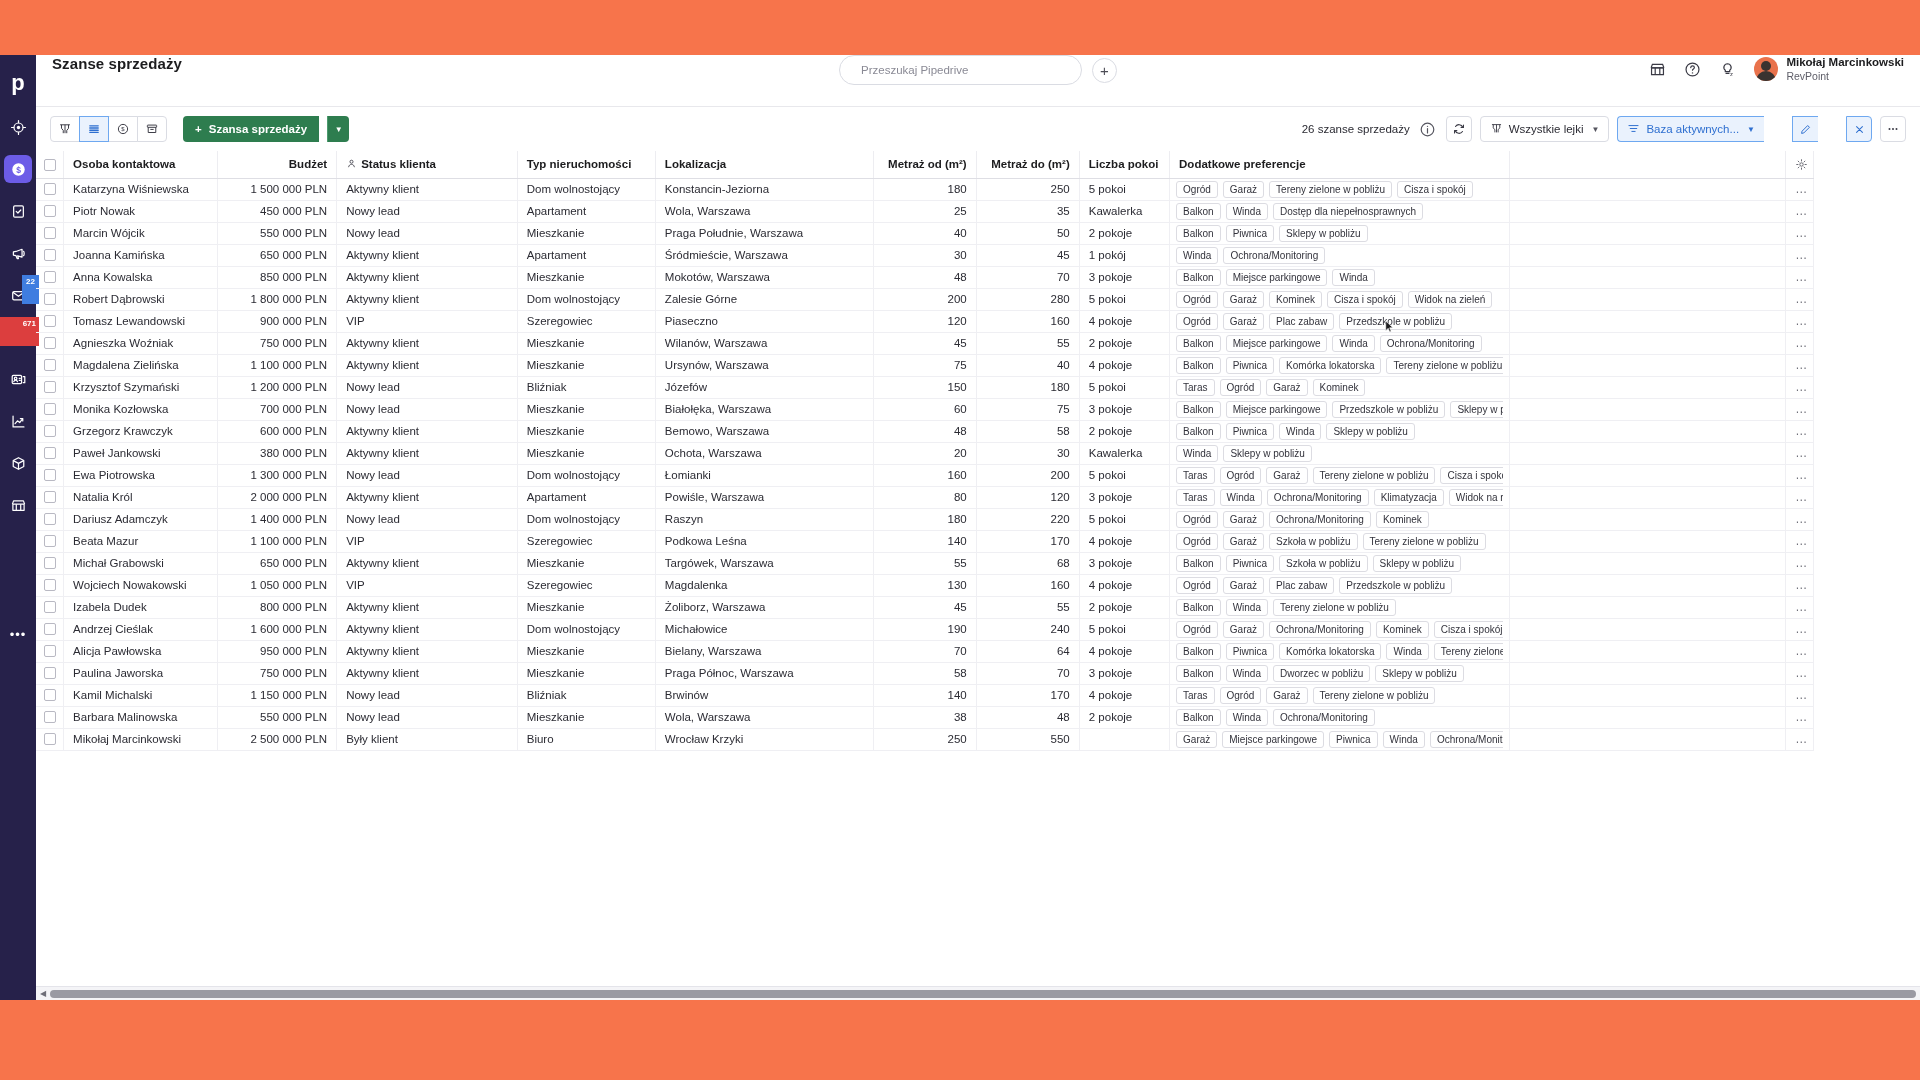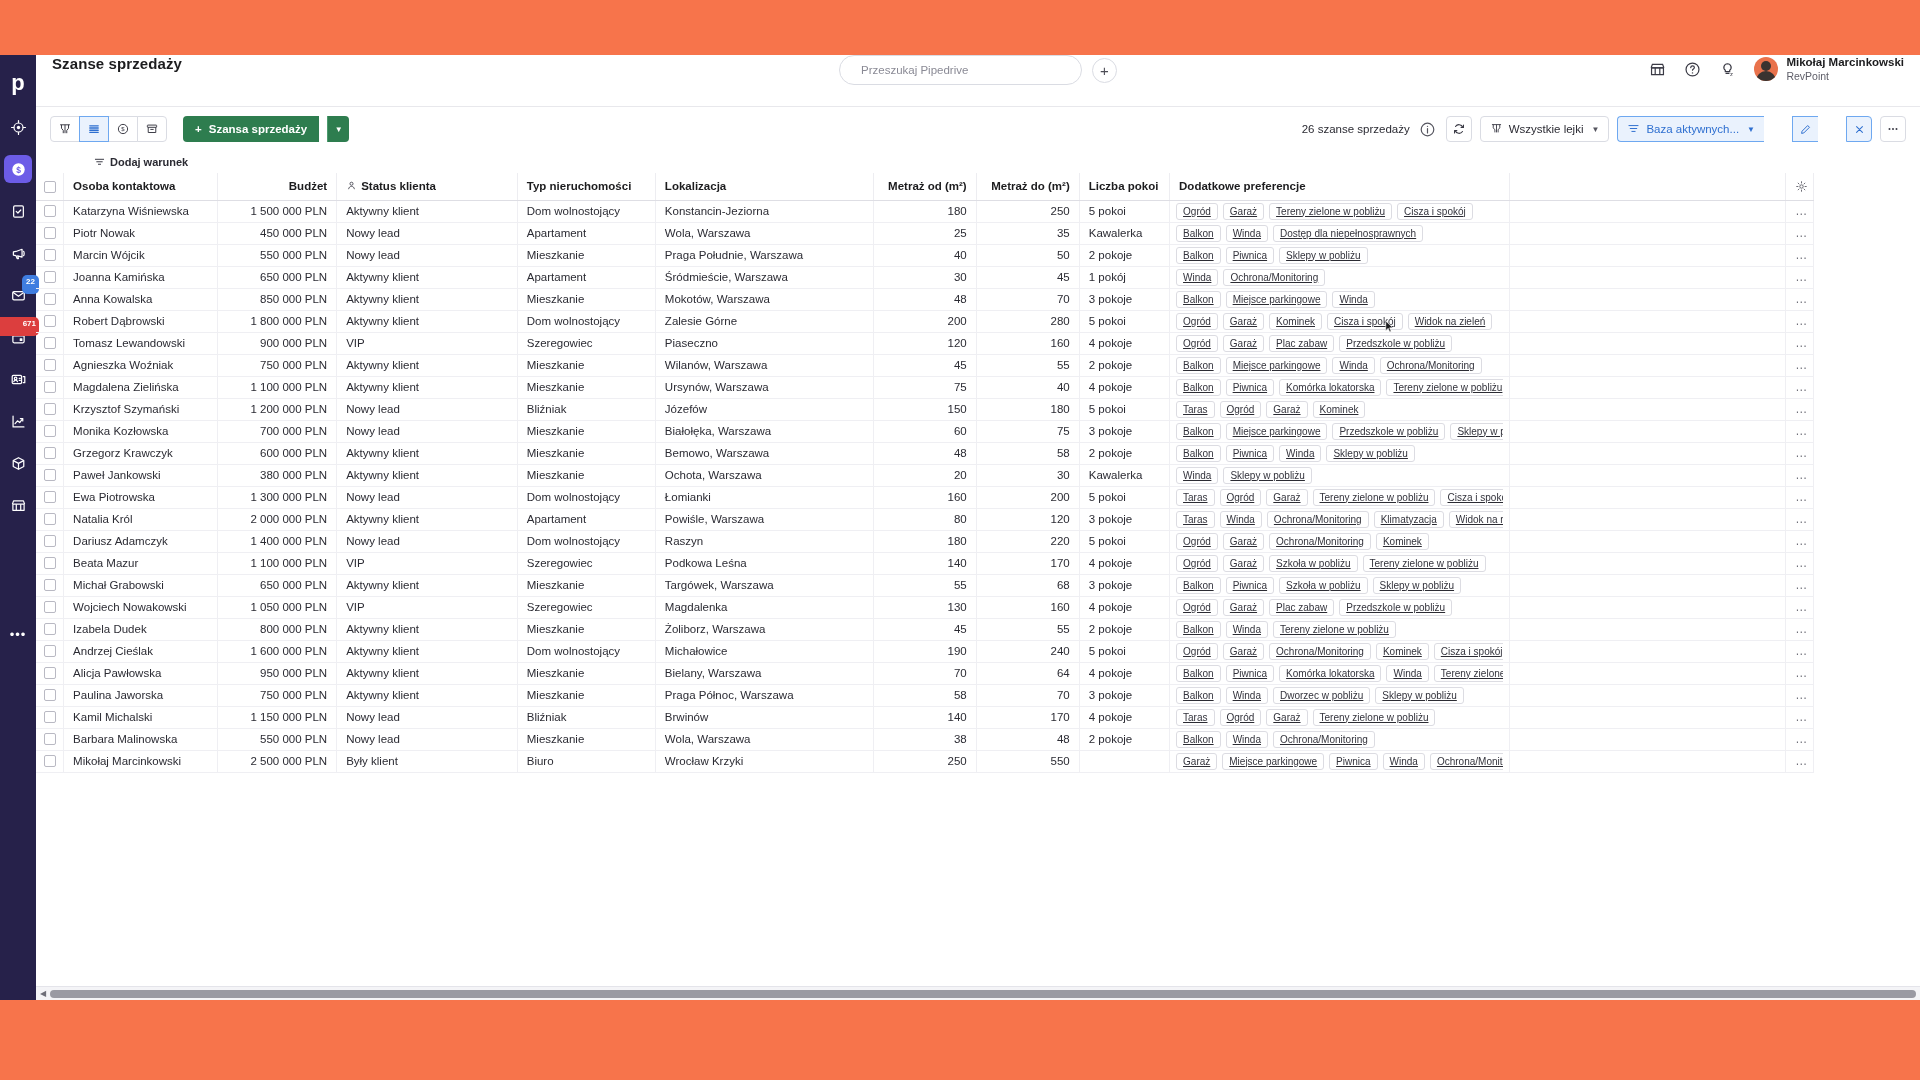--- a/index.html
+++ b/index.html
@@ -29,22 +29,22 @@
     color:#fff; font-size: 22px; font-weight: 700; line-height: 1; margin-bottom: 16px; }
   .side-item {
     width: 28px; height: 28px; margin-bottom: 14px; border-radius: 6px;
     display: flex; align-items: center; justify-content: center;
     position: relative; color: #fff;
   }
   .side-item.active { background: #6C5CE7; }
   .side-item svg { width: 17px; height: 17px; display:block; }
   .badge {
     position: absolute; top: -6px; right: -7px;
-    min-width: 17px; height: 19px; padding: 0 3px;
-    border-radius: 5px; font-size: 8px; line-height: 13px;
+    min-width: 17px; height: 29px; padding: 0 3px;
+    border-radius: 0; font-size: 8px; line-height: 13px;
     color: #fff; text-align: center; font-weight: 600;
   }
   .badge.blue { background: #3F7DE0; }
   .badge.red  { background: #DC3E3E; padding-left: 44px; }
   .side-dots { position:absolute; bottom: 358px; color:#fff; font-size: 13px; letter-spacing:1px;}
 
   
   .main { flex: 1; display: flex; flex-direction: column; min-width: 0; background:#fff;}
 
   
@@ -159,21 +159,21 @@
     font-size: 11.5px; color: #2B2B33; padding: 0 9px; white-space: nowrap;
     overflow: hidden; vertical-align: middle;
   }
   tbody td.num { text-align: right; }
   .cb {
     width: 12px; height: 12px; border: 1px solid #B9B9C3; border-radius: 2px;
     background: #fff; display: inline-block; vertical-align: middle;
   }
   .c-check { width: 18px; padding: 0 0 0 8px !important; }
   .c-prefs { padding: 0 6px !important; }
-  .prefs-inner { display: flex; gap: 5px; align-items: center; overflow: hidden; height: 21px; text-decoration: underline; }
+  .prefs-inner { display: flex; gap: 5px; align-items: center; overflow: hidden; height: 21px; }
   .tag {
     border: 1px solid #DCDCE2; border-radius: 3px; background: #fff;
     font-size: 10px; color: #33333C; padding: 1px 6px; white-space: nowrap; flex: 0 0 auto;
     line-height: 13px;
   }
   .c-dots { width: 24px; text-align: center; color: #6E6E78; font-size: 12px; letter-spacing: .5px;}
   .hdr-person svg { width: 11px; height: 11px; vertical-align: -1px; margin-right: 4px; color:#3A3A45;}
   .gear-cell { text-align: center; color:#5E5E68; }
   .gear-cell svg { width: 13px; height: 13px; vertical-align: middle;}
 
@@ -406,28 +406,20 @@
           <div class="round-btn">
             <svg viewBox="0 0 20 20" fill="#3A3A45" stroke="none">
               <circle cx="5" cy="10" r="1.4"></circle>
                 <circle cx="10" cy="10" r="1.4"></circle>
                 <circle cx="15" cy="10" r="1.4"></circle>
             </svg>
           </div>
         </div>
       </div>
 
-      <div class="condition-row">
-        <span>
-          <svg viewBox="0 0 20 20" fill="none" stroke="#3A3A45" stroke-width="1.8">
-            <path d="M2.5 6h15M5 10.5h10M8 15h4" stroke-linecap="round"></path>
-          </svg>
-        </span>
-        <span class="lbl">Dodaj warunek</span>
-      </div>
 
       <div class="table-scroll">
         <table>
           <colgroup id="colgroup">
               <col style="width:26px">
               <col style="width:145px">
               <col style="width:112px">
               <col style="width:170px">
               <col style="width:130px">
               <col style="width:205px">

